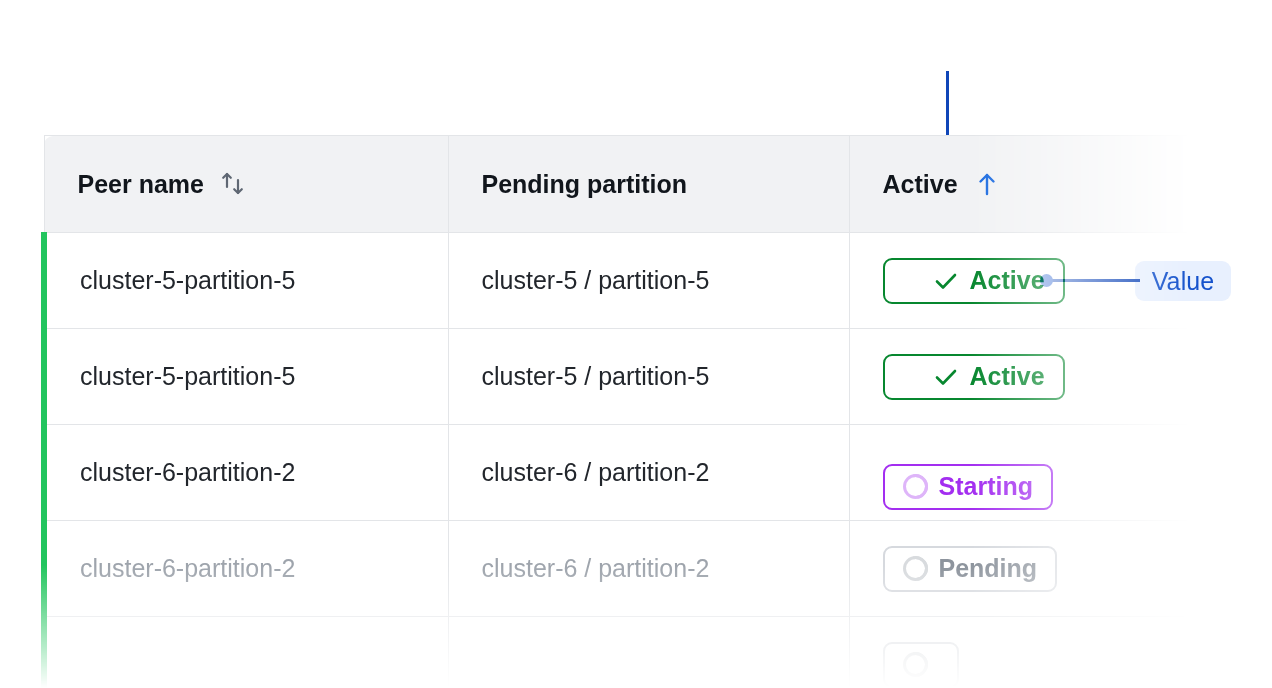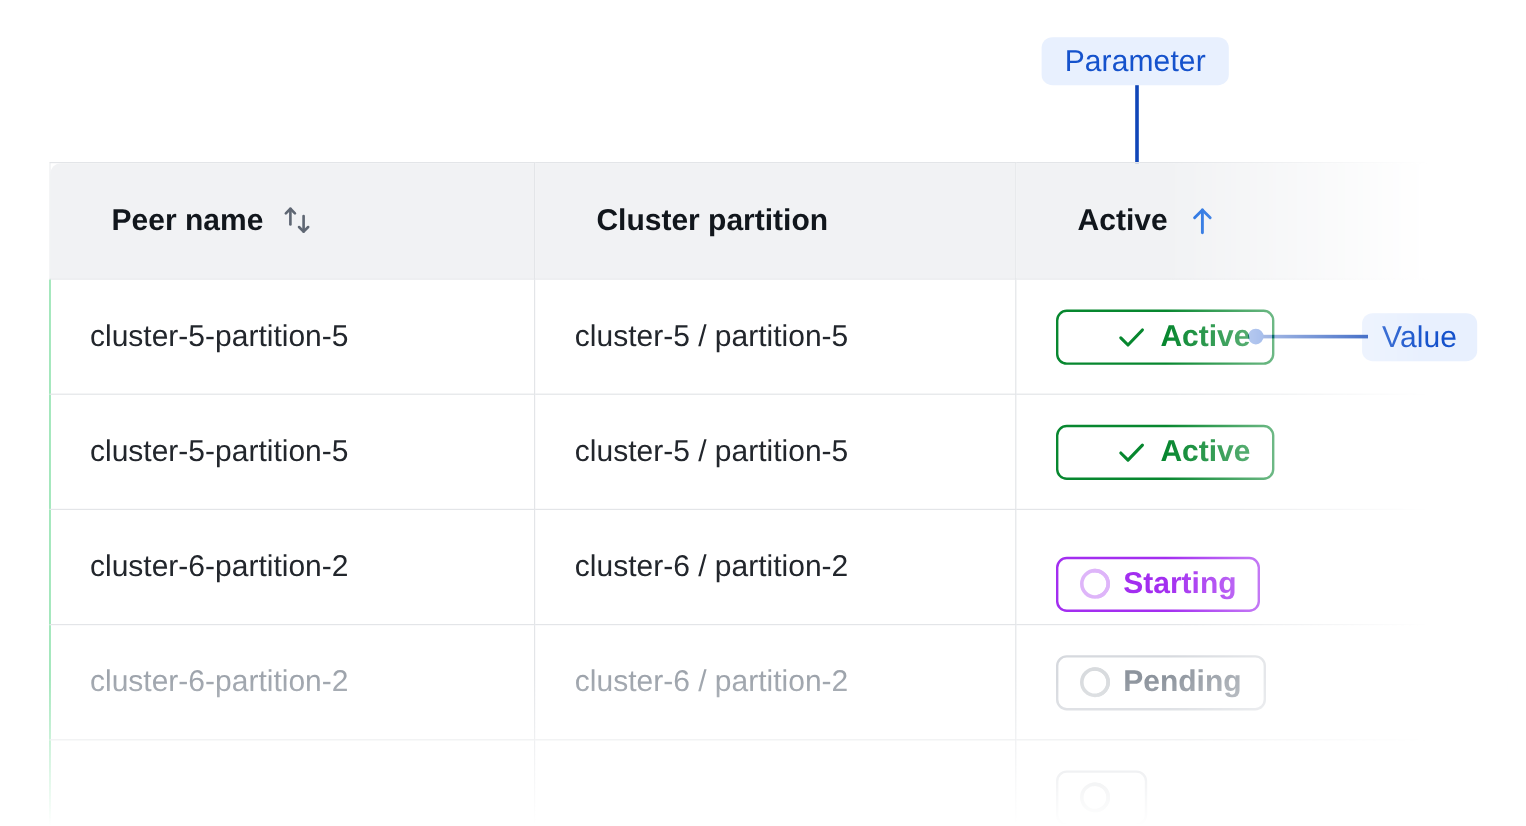--- a/index.html
+++ b/index.html
@@ -82,30 +82,30 @@
     background: #f1f2f4;
     padding: 0 0 0 33px;
     font-size: 25px;
     font-weight: bold;
     color: #11161c;
     border-top: 1px solid #e3e5e8;
     position: relative;
   }
   thead th:first-child { border-left: 1px solid #e3e5e8; border-top-left-radius: 9px; }
   thead th:last-child  { border-right: 1px solid #e3e5e8; }
-  .th-inner { display: flex; align-items: center; gap: 14px; margin-left: 18px; }
+  .th-inner { display: flex; align-items: center; gap: 14px; }
 
   tbody td {
     height: 96px;
     padding: 0 0 0 33px;
     font-size: 25px;
     color: #22262c;
     background: #fff;
   }
-  tbody td:first-child { border-left: 1px solid #22c55e; }
+  tbody td:first-child { border-left: 6px solid #22c55e; }
   tbody tr.muted td { color: #9ea4ac; }
 
   
   .pill {
     display: inline-flex;
     align-items: center;
     gap: 11px;
     height: 46px;
     padding: 0 18px;
     border-radius: 9px;
@@ -140,21 +140,20 @@
     transform: rotate(35deg);
     opacity: 2.6;
   }
   .sort-icon  { width: 30px; height: 30px; flex: 0 0 auto; }
 </style>
 </head>
 <body>
 
 <div id="stage">
 
-  <div id="callout-parameter" class="callout">Parameter</div>
   <div id="conn-param-line" class="connector-v"></div>
   <div id="conn-param-dot" class="conn-dot"></div>
 
   <div id="callout-value" class="callout">Value</div>
   <div id="conn-value-line" class="connector-h"></div>
   <div id="conn-value-dot" class="conn-dot"></div>
 
   <div id="table-wrap">
     <table class="peer-table">
       <colgroup>
@@ -174,21 +173,21 @@
                     <path d="M5.2 8.8 L9 5 L12.8 8.8"></path>
                     <path d="M20 11 L20 24"></path>
                     <path d="M16.2 20.2 L20 24 L23.8 20.2"></path>
                   </g>
                 </svg>
               </span>
             </div>
           </th>
           <th>
             <div class="th-inner">
-              <span>Cluster partition</span>
+              <span>Pending partition</span>
             </div>
           </th>
           <th>
             <div class="th-inner">
               <span>Active</span>
               <span class="sort-icon">
                 <svg viewBox="0 0 30 30" width="30" height="30" aria-hidden="true">
                   <g stroke="#1a6ae0" stroke-width="2.4" fill="none" stroke-linecap="round" stroke-linejoin="round">
                     <path d="M15 25 L15 6"></path>
                     <path d="M8.5 12.5 L15 6 L21.5 12.5"></path>

